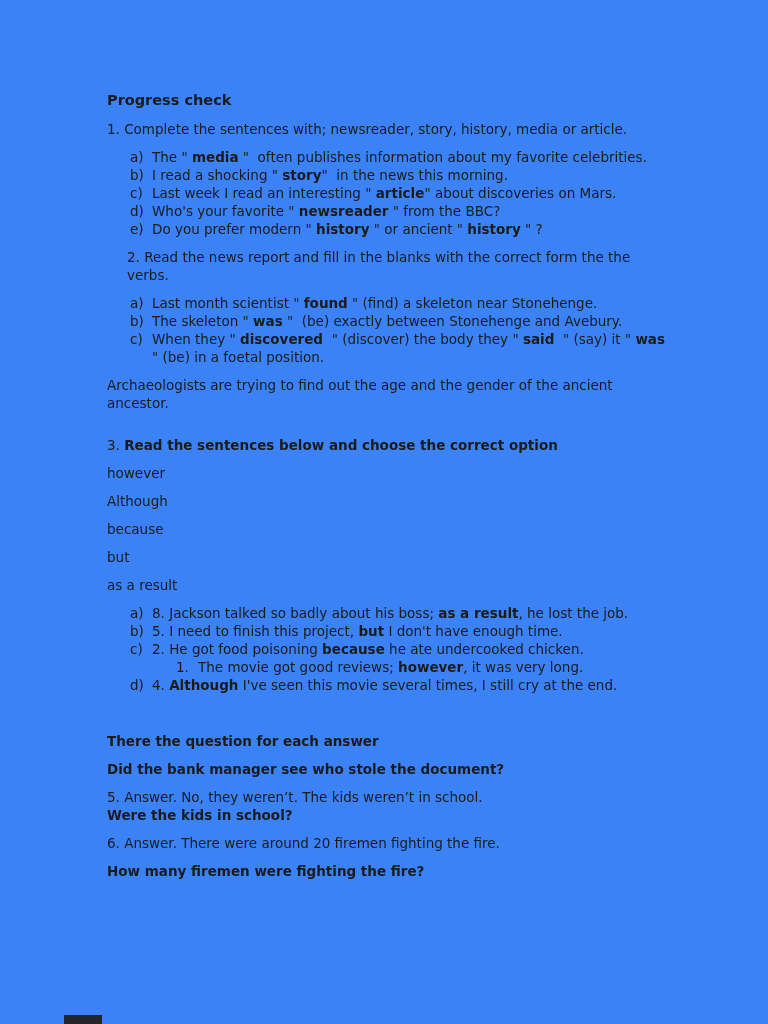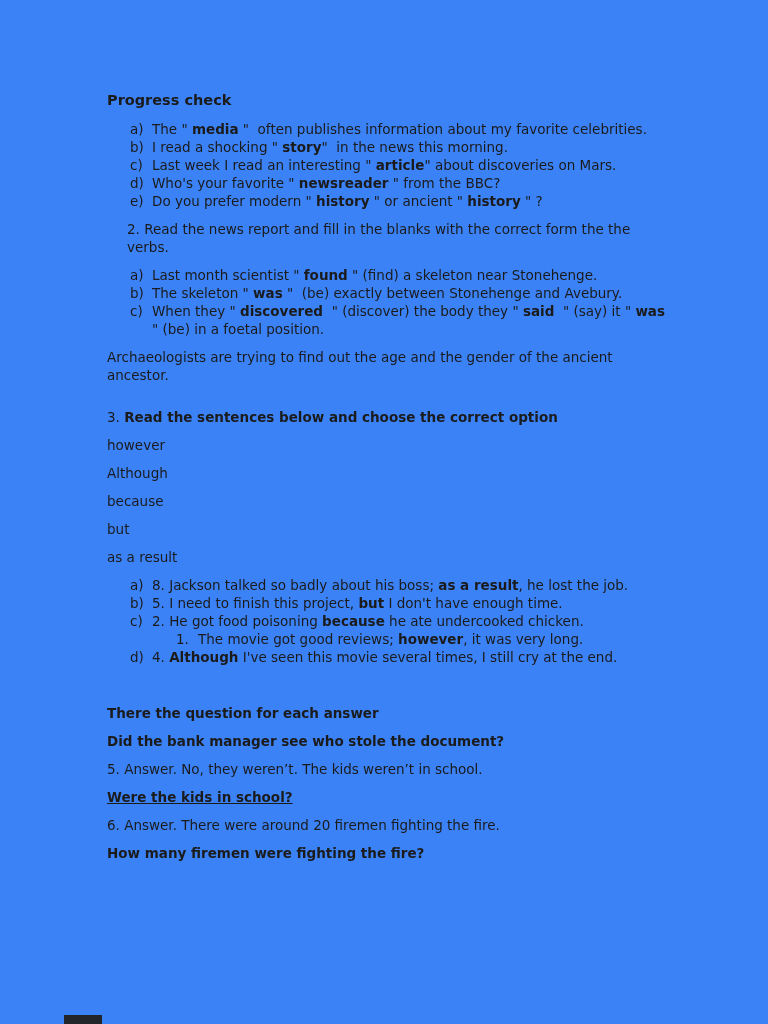--- a/index.html
+++ b/index.html
@@ -25,20 +25,21 @@
     position: absolute; left: 64px; bottom: 0; width: 38px; height: 9px;
     background: #22252a;
   }
 </style>
 </head>
 <body>
 
 <div class="page" style="background: #3b82f6; color: rgb(27, 27, 27);">
   <div class="content">
       <div class="para title" style="margin-top: 0px;"><span class="b">Progress check</span></div>
+      <div class="para" style="margin-top: 10px;"><span>1. Complete the sentences with; newsreader, story, history, media or article.</span></div>
       <div class="item" style="margin-top: 10px; margin-left: 23px;"><span class="marker">a)</span><span class="item-text"><span>The " </span><span class="b">media</span><span> "  often publishes information about my favorite celebrities.</span></span></div>
       <div class="item" style="margin-top: 0px; margin-left: 23px;"><span class="marker">b)</span><span class="item-text"><span>I read a shocking " </span><span class="b">story</span><span>"  in the news this morning.</span></span></div>
       <div class="item" style="margin-top: 0px; margin-left: 23px;"><span class="marker">c)</span><span class="item-text"><span>Last week I read an interesting " </span><span class="b">article</span><span>" about discoveries on Mars.</span></span></div>
       <div class="item" style="margin-top: 0px; margin-left: 23px;"><span class="marker">d)</span><span class="item-text"><span>Who's your favorite " </span><span class="b">newsreader</span><span> " from the BBC?</span></span></div>
       <div class="item" style="margin-top: 0px; margin-left: 23px;"><span class="marker">e)</span><span class="item-text"><span>Do you prefer modern " </span><span class="b">history</span><span> " or ancient " </span><span class="b">history</span><span> " ?</span></span></div>
       <div class="para" style="margin-top: 10px; margin-left: 20px;"><span>2. Read the news report and fill in the blanks with the correct form the the verbs.</span></div>
       <div class="item" style="margin-top: 10px; margin-left: 23px;"><span class="marker">a)</span><span class="item-text"><span>Last month scientist " </span><span class="b">found</span><span> " (find) a skeleton near Stonehenge.</span></span></div>
       <div class="item" style="margin-top: 0px; margin-left: 23px;"><span class="marker">b)</span><span class="item-text"><span>The skeleton " </span><span class="b">was</span><span> "  (be) exactly between Stonehenge and Avebury.</span></span></div>
       <div class="item" style="margin-top: 0px; margin-left: 23px;"><span class="marker">c)</span><span class="item-text"><span>When they " </span><span class="b">discovered</span><span>  " (discover) the body they " </span><span class="b">said</span><span>  " (say) it " </span><span class="b">was</span><span>  " (be) in a foetal position.</span></span></div>
       <div class="para" style="margin-top: 10px;"><span>Archaeologists are trying to find out the age and the gender of the ancient ancestor.</span></div>
@@ -49,18 +50,18 @@
       <div class="para" style="margin-top: 10px;"><span>but</span></div>
       <div class="para" style="margin-top: 10px;"><span>as a result</span></div>
       <div class="item" style="margin-top: 10px; margin-left: 23px;"><span class="marker">a)</span><span class="item-text"><span>8. Jackson talked so badly about his boss; </span><span class="b">as a result</span><span>, he lost the job.</span></span></div>
       <div class="item" style="margin-top: 0px; margin-left: 23px;"><span class="marker">b)</span><span class="item-text"><span>5. I need to finish this project, </span><span class="b">but</span><span> I don't have enough time.</span></span></div>
       <div class="item" style="margin-top: 0px; margin-left: 23px;"><span class="marker">c)</span><span class="item-text"><span>2. He got food poisoning </span><span class="b">because</span><span> he ate undercooked chicken.</span></span></div>
       <div class="item" style="margin-top: 0px; margin-left: 69px;"><span class="marker">1.</span><span class="item-text"><span>The movie got good reviews; </span><span class="b">however</span><span>, it was very long.</span></span></div>
       <div class="item" style="margin-top: 0px; margin-left: 23px;"><span class="marker">d)</span><span class="item-text"><span>4. </span><span class="b">Although</span><span> I've seen this movie several times, I still cry at the end.</span></span></div>
       <div class="para heading" style="margin-top: 38px;"><span class="b">There the question for each answer</span></div>
       <div class="para heading" style="margin-top: 10px;"><span class="b">Did the bank manager see who stole the document?</span></div>
       <div class="para" style="margin-top: 10px;"><span>5. Answer. No, they weren’t. The kids weren’t in school.</span></div>
-      <div class="para heading" style="margin-top: 10px; text-decoration: underline;"><span class="b">Were the kids in school?</span></div>
+      <div class="para heading" style="margin-top: 0;"><span class="b">Were the kids in school?</span></div>
       <div class="para" style="margin-top: 10px;"><span>6. Answer. There were around 20 firemen fighting the fire.</span></div>
       <div class="para heading" style="margin-top: 10px;"><span class="b">How many firemen were fighting the fire?</span></div>
     </div>
   <div class="bottom-bar" style="background: rgb(34, 37, 42);"></div>
 </div>
 
 </body></html>

